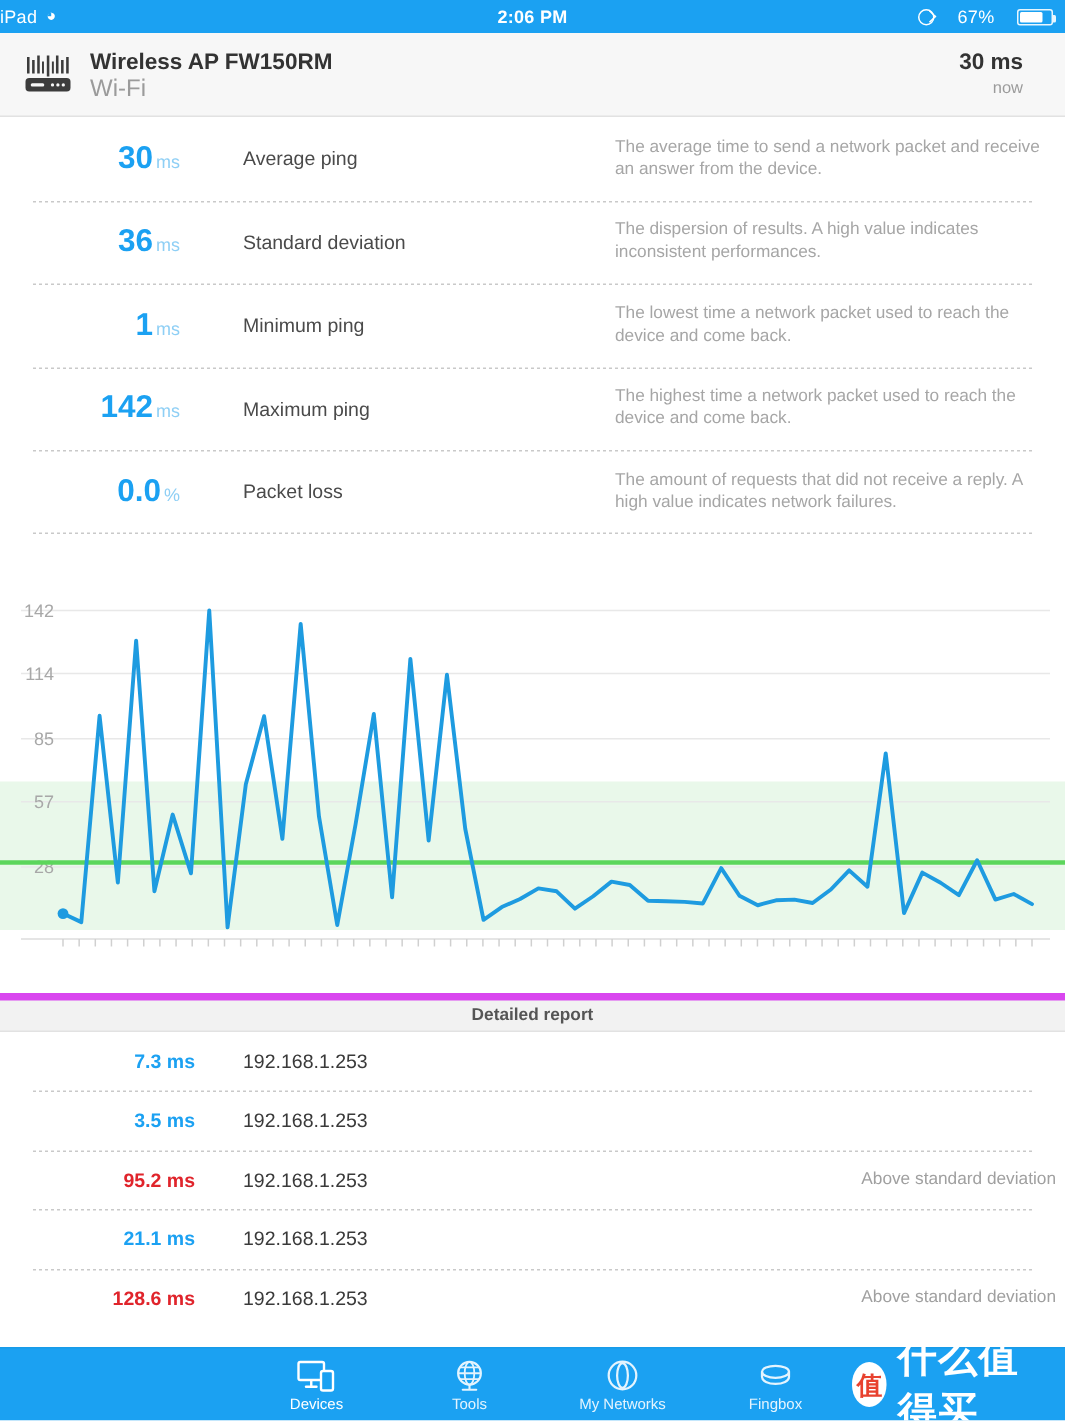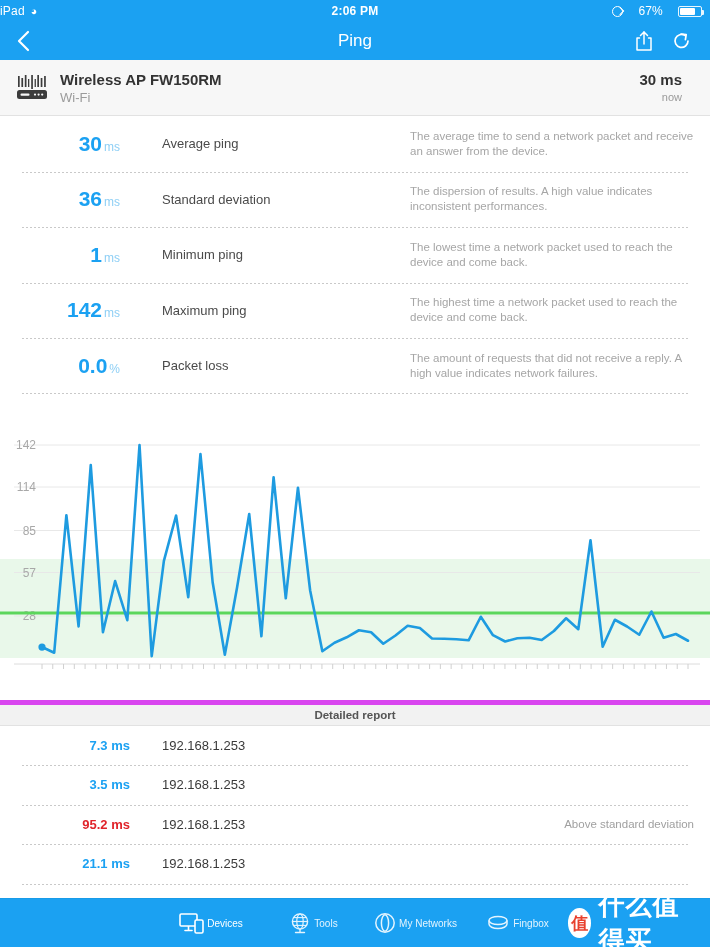--- a/index.html
+++ b/index.html
@@ -54,21 +54,21 @@
 
   
   .device-header {
     height: 56px; background:#F7F7F7; display:flex; align-items:center;
     padding: 0 28px 0 10px; border-bottom:1px solid #E2E2E2;
   }
   .dev-icon { width:44px; height:40px; flex:0 0 44px; display:flex;
               align-items:center; justify-content:center; }
   .dev-texts { margin-left: 6px; }
   .dev-name { font-size:15px; font-weight:bold; color:#333; line-height:18px; }
-  .dev-sub { font-size:13px; color:#9B9B9B; line-height:15px; margin-top:1px; }
+  .dev-sub { font-size:16px; color:#9B9B9B; line-height:15px; margin-top:1px; }
   .dev-right { margin-left:auto; text-align:right; }
   .dev-ping { font-size:15px; font-weight:bold; color:#333; line-height:18px; }
   .dev-when { font-size:11px; color:#9B9B9B; line-height:15px; margin-top:1px; }
 
   
   .stats { padding: 0; background:#fff; }
   .stat-row {
     display:flex; align-items:center; height:55.5px; position:relative;
     padding: 0 14px 0 0;
   }
@@ -91,40 +91,40 @@
   .chart-wrap { position:relative; height:290px; margin-top:16px; background:#fff; }
   .chart-svg { display:block; width:710px; height:290px; }
 
   
   .report-header {
     height:26px; background:#F2F2F2; border-top:5px solid #d946ef;
     border-bottom:1px solid #E2E2E2; display:flex; align-items:center;
     justify-content:center; font-size:11.5px; font-weight:bold; color:#555;
   }
   .report-row { display:flex; align-items:center; height:39.5px; position:relative;
-                padding-right:16px; }
+                padding-right:6px; }
   .report-row + .report-row::before {
     content:""; position:absolute; left:22px; right:22px; top:0; height:1px;
     background-image: linear-gradient(to right, #C9C9C9 50%, rgba(255,255,255,0) 0%);
     background-size: 4px 1px; background-repeat: repeat-x;
   }
   .rep-value { width:130px; flex:0 0 130px; text-align:right;
                font-size:13px; font-weight:bold; white-space:nowrap; }
   .rep-host { flex:0 0 300px; padding-left:32px; font-size:13px; color:#3A3A3A; }
   .rep-note { flex:1; text-align:right; font-size:11.5px; color:#A0A0A0; }
 
   
   .tabbar {
     position:absolute; left:0; bottom:0; width:710px; height:49px;
     background:#1BA1F2; display:flex; align-items:center;
     border-top:1px solid #189BE8;
   }
   .tab-spacer { flex: 0 0 160px; }
   .tab {
-    flex: 0 0 102px; display:flex; flex-direction:row; align-items:center;
+    flex: 0 0 102px; display:flex; flex-direction:column; align-items:center;
     justify-content:center; gap:2px; cursor:pointer; height:49px;
   }
   .tab-label { font-size:10px; color:#E4F4FE; }
   .tab.active .tab-label { color:#ffffff; }
   .tab-ico { height:24px; display:flex; align-items:center; justify-content:center; }
   .watermark {
     margin-left:auto; display:flex; align-items:center; gap:7px; padding-right:6px;
   }
   .wm-circle {
     width:30px; height:30px; border-radius:50%; background:#fff; color:#E8412E;
@@ -149,43 +149,20 @@
     <div class="sb-center">2:06 PM</div>
     <div class="sb-right">
       <span class="loc-icon"></span>
       <span>67%</span>
       <span class="battery">
           <i></i>
         </span>
     </div>
   </div>
 
-  <div class="navbar">
-    <div class="nav-back">
-      <svg width="13" height="22" viewBox="0 0 13 22">
-        <polyline points="11,2 2,11 11,20" fill="none" stroke="#fff" stroke-width="2.2" stroke-linecap="round" stroke-linejoin="round"></polyline>
-      </svg>
-    </div>
-    <div class="nav-title">Ping</div>
-    <div class="nav-right">
-      <span class="nav-icon">
-        <svg width="18" height="22" viewBox="0 0 18 22">
-          <path d="M4.5,8 H2 V20 H16 V8 H13.5" fill="none" stroke="#fff" stroke-width="1.5" stroke-linecap="round" stroke-linejoin="round"></path>
-          <line x1="9" y1="2" x2="9" y2="14" stroke="#fff" stroke-width="1.5" stroke-linecap="round"></line>
-          <polyline points="5.5,5.5 9,2 12.5,5.5" fill="none" stroke="#fff" stroke-width="1.5" stroke-linecap="round" stroke-linejoin="round"></polyline>
-        </svg>
-      </span>
-      <span class="nav-icon">
-        <svg width="21" height="22" viewBox="0 0 21 22">
-          <path d="M17,11 A6.5,6.5 0 1 1 14.2,5.6" fill="none" stroke="#fff" stroke-width="1.7" stroke-linecap="round"></path>
-          <polyline points="10,4.2 15.2,4.6 14.4,9.6" fill="none" stroke="#fff" stroke-width="1.7" stroke-linecap="round" stroke-linejoin="round"></polyline>
-        </svg>
-      </span>
-    </div>
-  </div>
 
   <div class="device-header">
     <div class="dev-icon">
       <svg width="34" height="32" viewBox="0 0 34 32">
         <g fill="#3C3C3C">
           <rect x="3" y="4" width="1.7" height="11"></rect>
           <rect x="6.4" y="6" width="1.7" height="9"></rect>
           <rect x="9.8" y="3" width="1.7" height="12"></rect>
           <rect x="16.2" y="3" width="1.7" height="14"></rect>
           <rect x="22.3" y="3" width="1.7" height="12"></rect>

